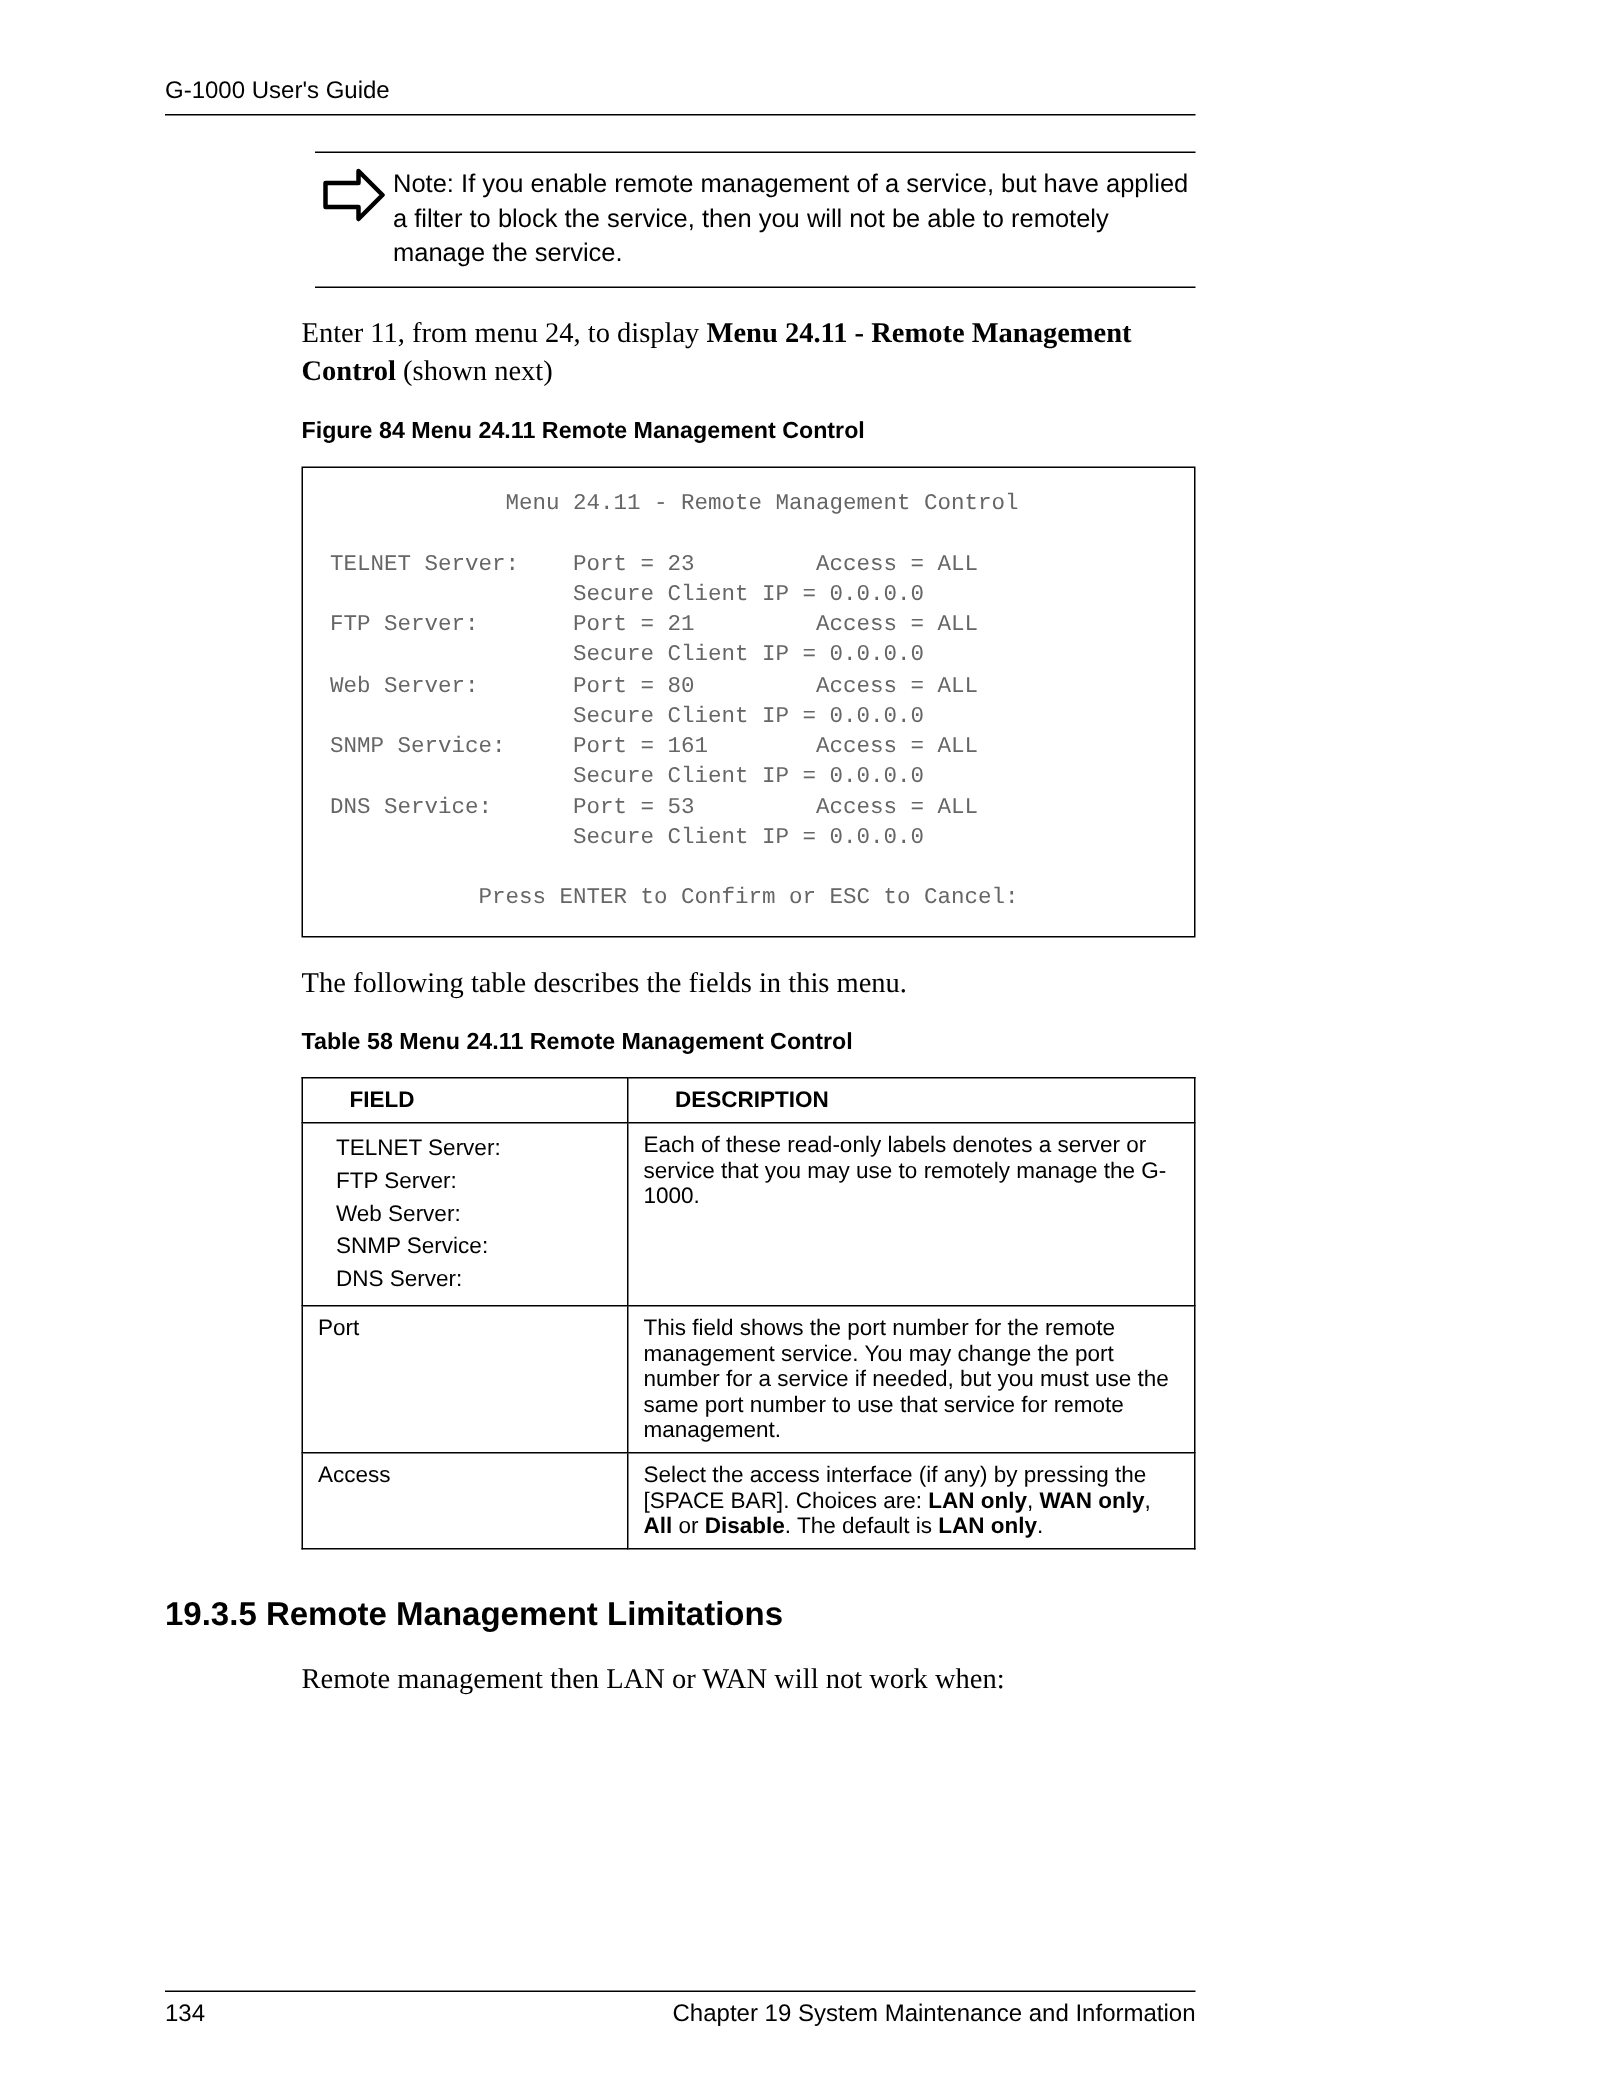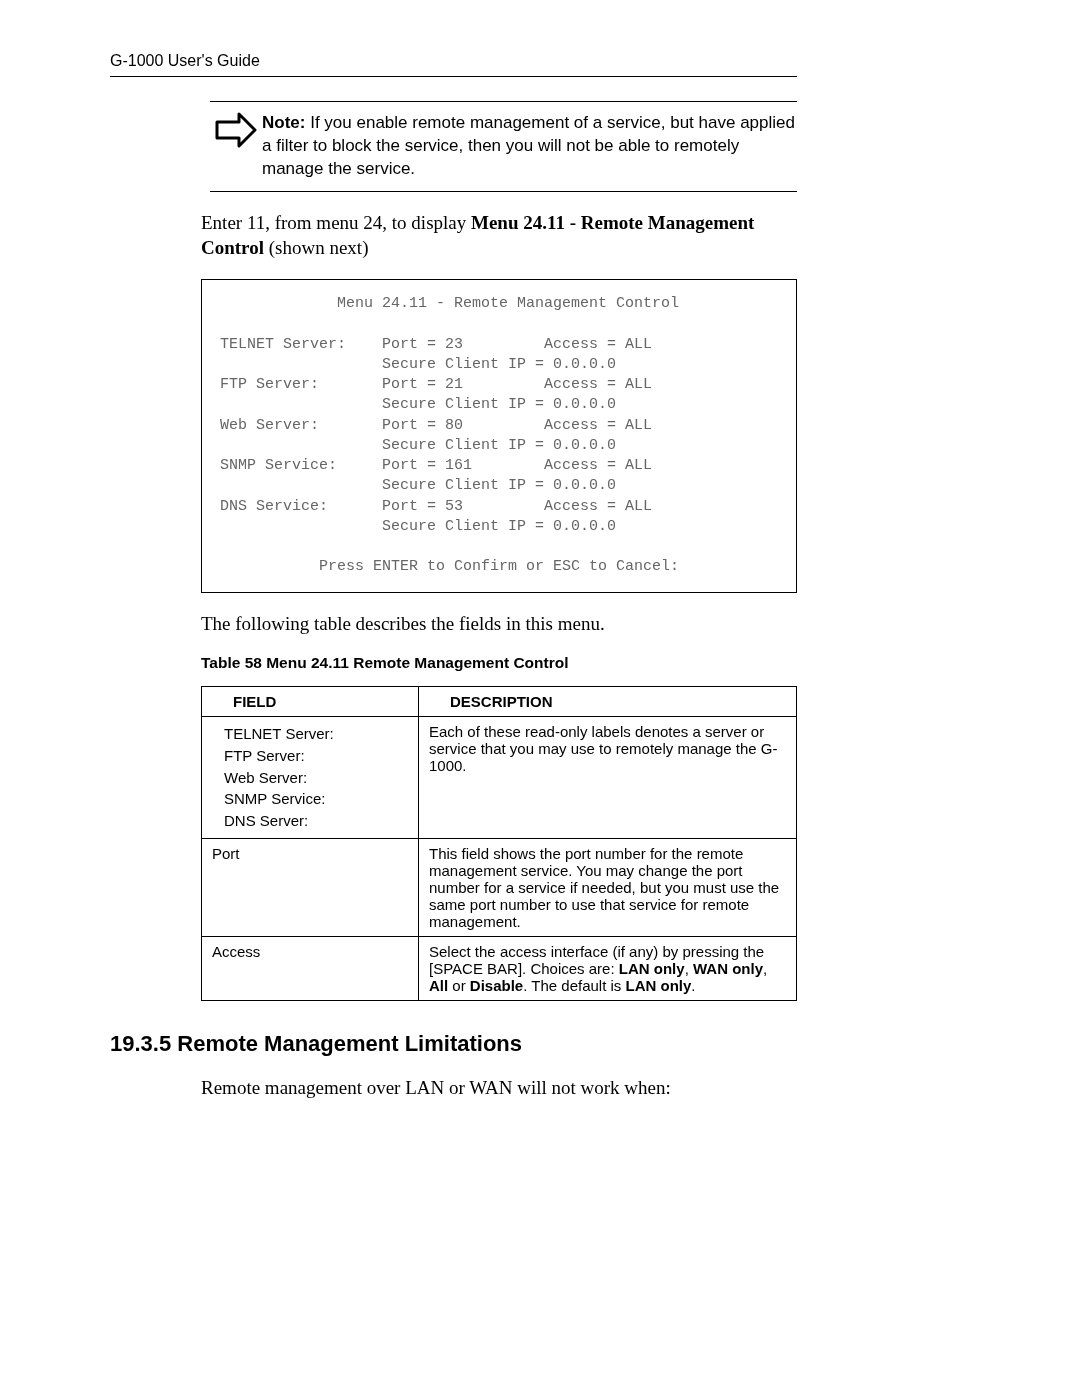--- a/index.html
+++ b/index.html
@@ -44,21 +44,21 @@
     flex: 0 0 52px;
     display: flex;
     align-items: center;
     justify-content: center;
   }
   .note-text {
     flex: 1;
     font-size: 17px;
     line-height: 1.35;
   }
-  .note-text .bold { font-weight: bold; }
+  .note-text .bold { font-weight: normal; }
 
   .body-indent {
     margin-left: 91px;
   }
   .para {
     font-family: "Times New Roman", Times, serif;
     font-size: 19px;
     line-height: 1.35;
     margin: 18px 0;
   }
@@ -144,20 +144,21 @@
       </div>
     </div>
     <hr class="thin-rule">
   </div>
 
   <div class="body-indent">
     <p class="para">
       <span>Enter 11, from menu 24, to display </span><b>Menu 24.11 - Remote Management Control</b><span> (shown next)</span>
     </p>
 
+    <div class="caption">Figure 84   Menu 24.11 Remote Management Control</div>
 
     <div class="code-box">             Menu 24.11 - Remote Management Control
 
 TELNET Server:    Port = 23         Access = ALL
                   Secure Client IP = 0.0.0.0
 FTP Server:       Port = 21         Access = ALL
                   Secure Client IP = 0.0.0.0
 Web Server:       Port = 80         Access = ALL
                   Secure Client IP = 0.0.0.0
 SNMP Service:     Port = 161        Access = ALL
@@ -200,17 +201,24 @@
           <td class="desc">
             <span>Select the access interface (if any) by pressing the [SPACE BAR]. Choices are: </span><span class="bold">LAN only</span><span>, </span><span class="bold">WAN only</span><span>, </span><span class="bold">All</span><span> or </span><span class="bold">Disable</span><span>. The default is </span><span class="bold">LAN only</span><span>.</span>
           </td>
         </tr>
       </tbody>
     </table>
   </div>
 
   <div class="section-heading">19.3.5  Remote Management Limitations</div>
   <div class="body-indent">
-    <p class="para">Remote management over LAN or WAN will not work when:</p>
-  </div>
-
+    <p class="para">Remote management then LAN or WAN will not work when:</p>
+  </div>
+
+  <div class="footer">
+    <hr class="footer-rule">
+    <div class="footer-row">
+      <span>134</span>
+      <span>Chapter 19 System Maintenance and Information</span>
+    </div>
+  </div>
 
 </div>
 
 </body></html>

